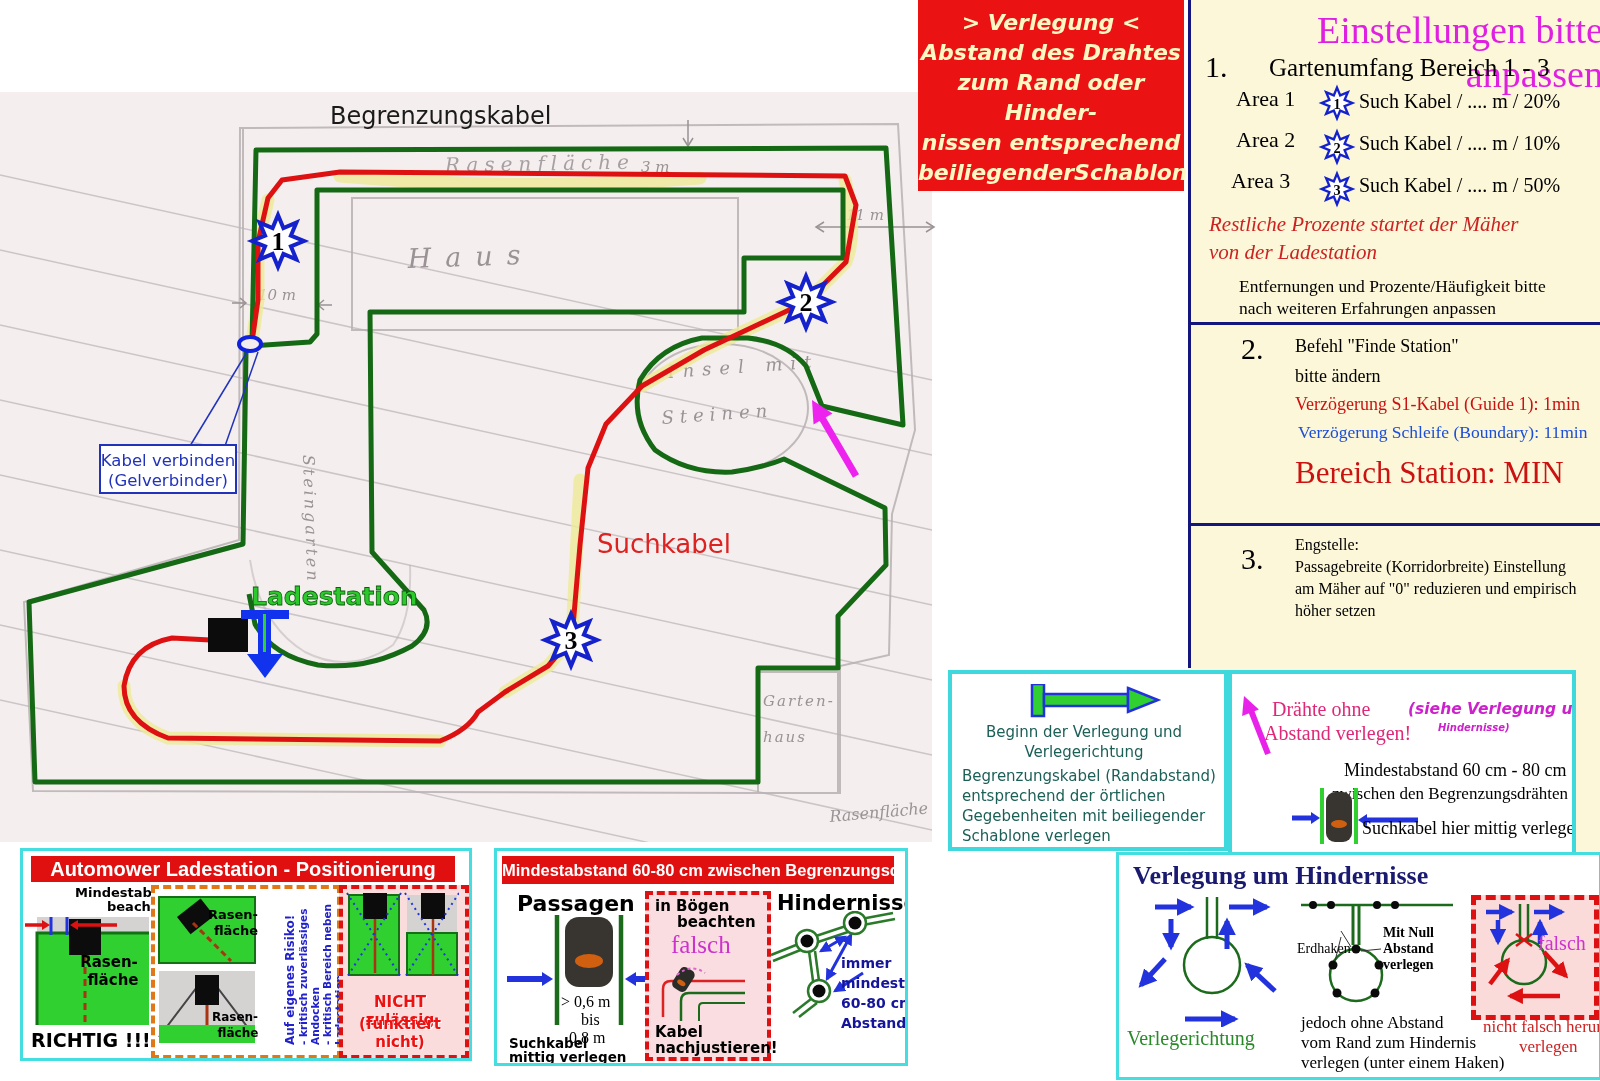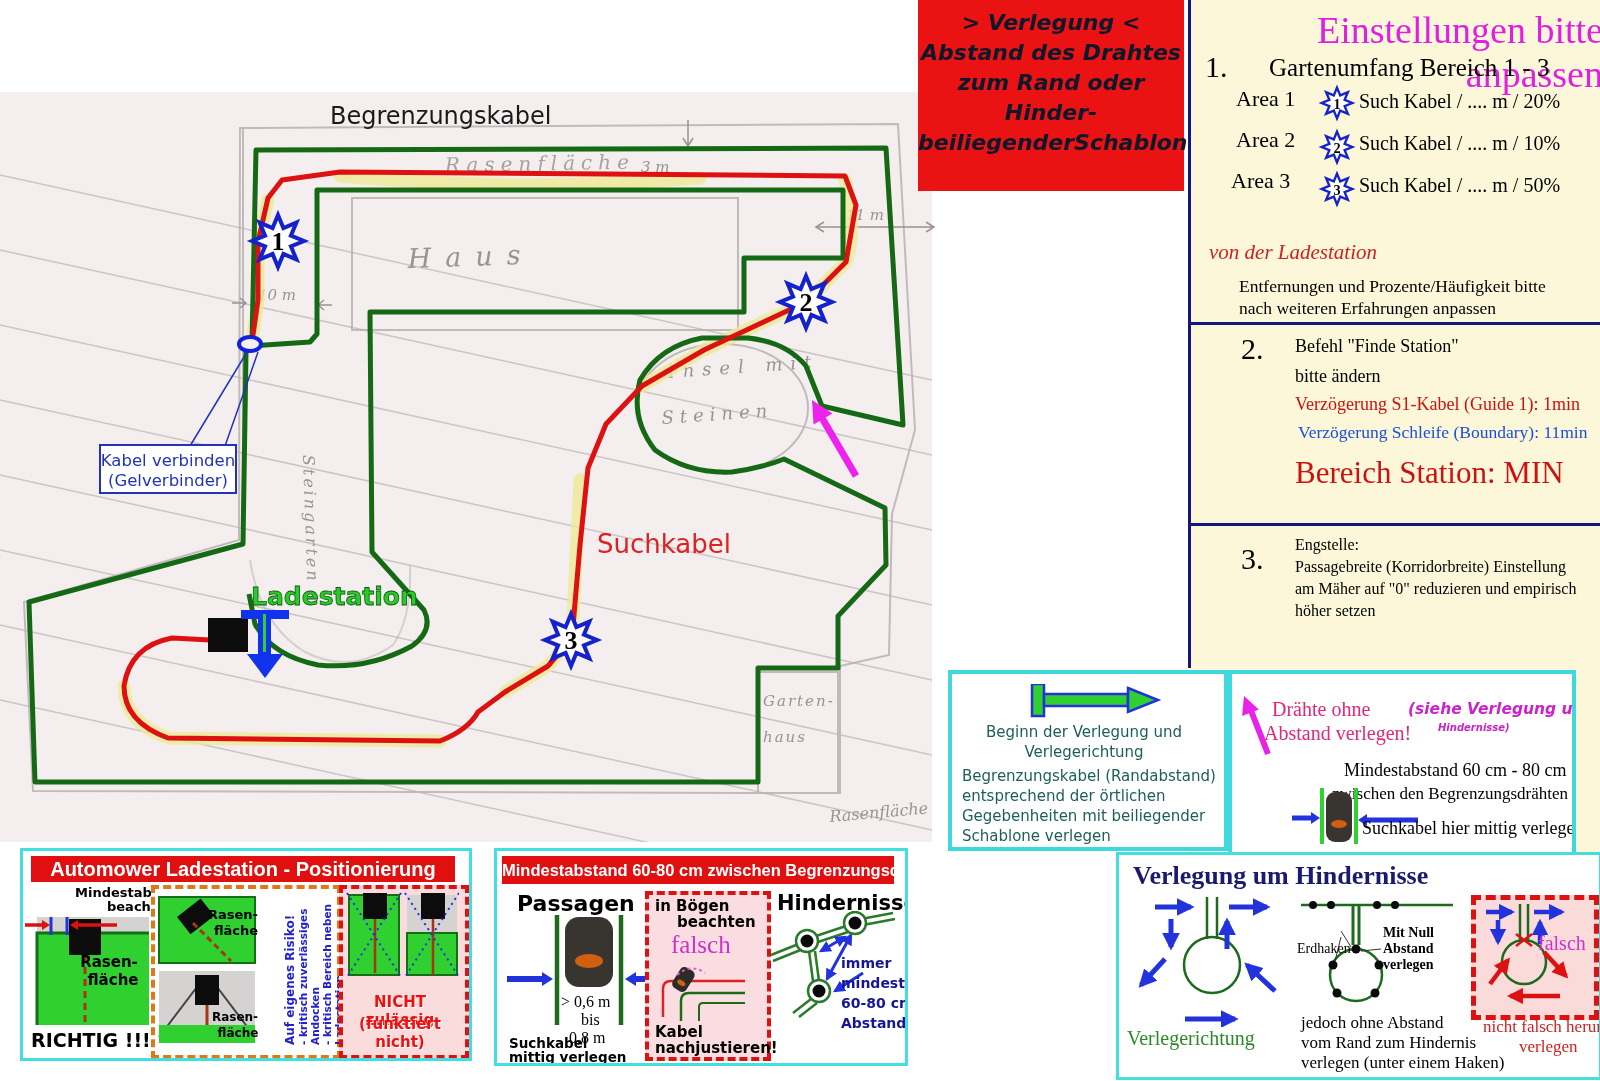--- a/index.html
+++ b/index.html
@@ -2,21 +2,21 @@
 <html><head>
 <meta charset="utf-8">
 <style>
   html,body{margin:0;padding:0;background:#fff;}
   #root{position:relative;width:1600px;height:1081px;background:#fff;overflow:hidden;
         font-family:"DejaVu Sans",sans-serif;}
   .abs{position:absolute;}
   .ser{font-family:"Liberation Serif",serif;}
   .nowrap{white-space:nowrap;}
   
-  .rednote{left:918px;top:0;width:266px;height:183px;background:#ea1212;color:#0f172a;
+  .rednote{left:918px;top:0;width:266px;height:183px;background:#ea1212;color:#fef9c3;
            text-align:center;font-style:italic;font-weight:bold;font-size:22px;line-height:30px;padding-top:8px;}
   
   .panel{left:1188px;top:0;width:412px;height:668px;background:#fbf7d8;border-left:3px solid #15157e;}
   .panel .t{color:#e020e0;font-size:38px;text-align:right;}
   .divider{width:412px;height:0;border-top:3px solid #15157e;}
   
   .cyanbox{background:#fff;border:4px solid #3fd8dc;overflow:hidden;}
   .yellowback{left:1188px;top:0;width:412px;height:852px;background:#fbf7d8;}
   .tealtxt{color:#1b5f57;font-size:15px;line-height:20px;}
   .box{overflow:hidden;}
@@ -136,20 +136,21 @@
     <g transform="translate(571,640)">
       <use href="#star8"></use>
         <text y="9" text-anchor="middle" font-size="26" font-weight="bold" font-family="Liberation Serif,serif">3</text>
     </g>
   </svg>
 
   <div class="abs rednote">
     <div>&gt; Verlegung &lt;</div>
     <div>Abstand des Drahtes</div>
     <div>zum Rand oder Hinder-</div>
+    <div>nissen entsprechend</div>
     <div>beiliegenderSchablone</div>
   </div>
 
   <div class="abs panel box">
     <div class="abs t ser" style="left:8px;top:8px">Einstellungen bitte anpassen</div>
     <div class="abs ser" style="left:14px;top:50px;font-size:30px">1.</div>
     <div class="abs ser" style="left:78px;top:54px;font-size:25px">Gartenumfang Bereich 1 - 3</div>
 
     <div class="abs ser" style="left:45px;top:86px;font-size:22px">Area 1</div>
     <svg class="abs" style="left:126px;top:82px" width="40" height="42" viewBox="-21 -21 42 42">
@@ -165,20 +166,21 @@
     </svg>
     <div class="abs ser nowrap" style="left:168px;top:132px;font-size:20px">Such Kabel / .... m / 10%</div>
 
     <div class="abs ser" style="left:40px;top:168px;font-size:22px">Area 3</div>
     <svg class="abs" style="left:126px;top:168px" width="40" height="42" viewBox="-21 -21 42 42">
       <use href="#star8" transform="scale(0.62)"></use>
         <text y="6" text-anchor="middle" font-size="15" font-weight="bold" font-family="Liberation Serif,serif">3</text>
     </svg>
     <div class="abs ser nowrap" style="left:168px;top:174px;font-size:20px">Such Kabel / .... m / 50%</div>
 
+    <div class="abs ser" style="left:18px;top:212px;font-size:21px;font-style:italic;color:#cc2222">Restliche Prozente  startet der Mäher</div>
     <div class="abs ser" style="left:18px;top:240px;font-size:21px;font-style:italic;color:#cc2222">von der Ladestation</div>
     <div class="abs ser" style="left:48px;top:276px;font-size:17.5px">Entfernungen und Prozente/Häufigkeit bitte</div>
     <div class="abs ser" style="left:48px;top:298px;font-size:17.5px">nach weiteren Erfahrungen anpassen</div>
 
     <div class="abs divider" style="left:0;top:322px"></div>
 
     <div class="abs ser" style="left:50px;top:332px;font-size:30px">2.</div>
     <div class="abs ser" style="left:104px;top:336px;font-size:18px">Befehl "Finde Station"</div>
     <div class="abs ser" style="left:104px;top:366px;font-size:18px">bitte ändern</div>
     <div class="abs ser nowrap" style="left:104px;top:394px;font-size:18px;color:#cc1111">Verzögerung S1-Kabel (Guide 1): 1min</div>

